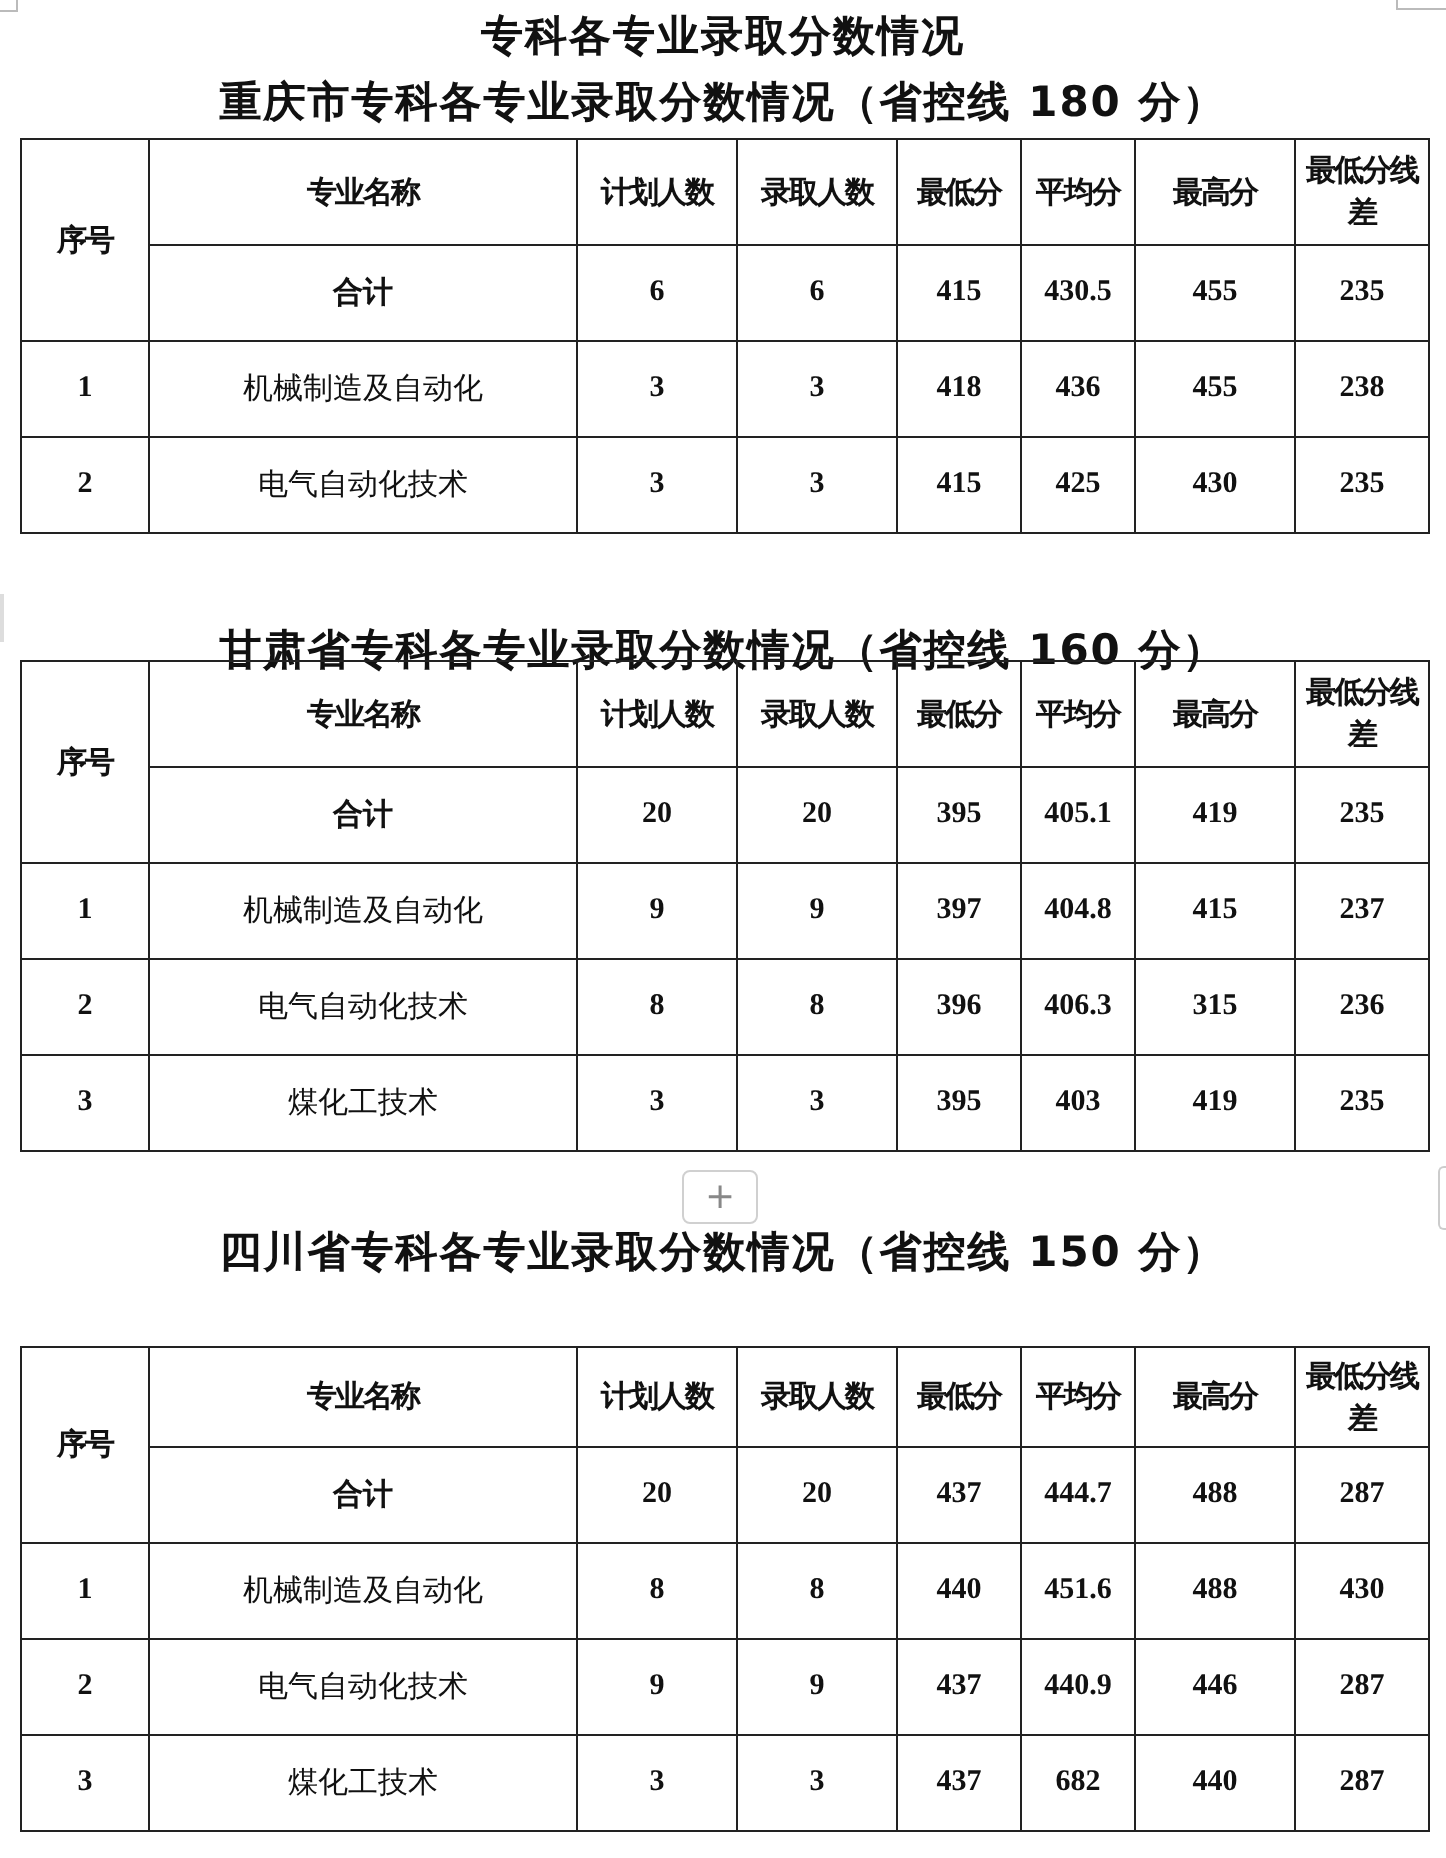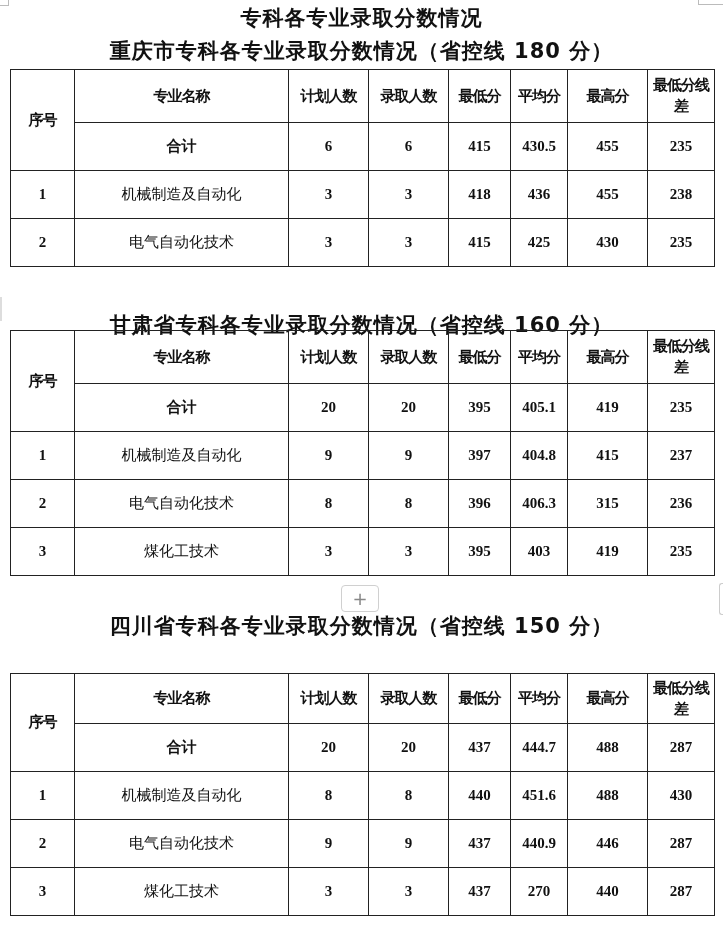--- a/index.html
+++ b/index.html
@@ -229,18 +229,18 @@
     <td class="num">440.9</td>
     <td class="num">446</td>
     <td class="num">287</td>
   </tr>
   <tr class="data-row">
     <td class="num">3</td>
     <td class="name">煤化工技术</td>
     <td class="num">3</td>
     <td class="num">3</td>
     <td class="num">437</td>
-    <td class="num">270</td>
+    <td class="num">682</td>
     <td class="num">440</td>
     <td class="num">287</td>
   </tr>
 </tbody>
   </table>
 
 </body></html>

